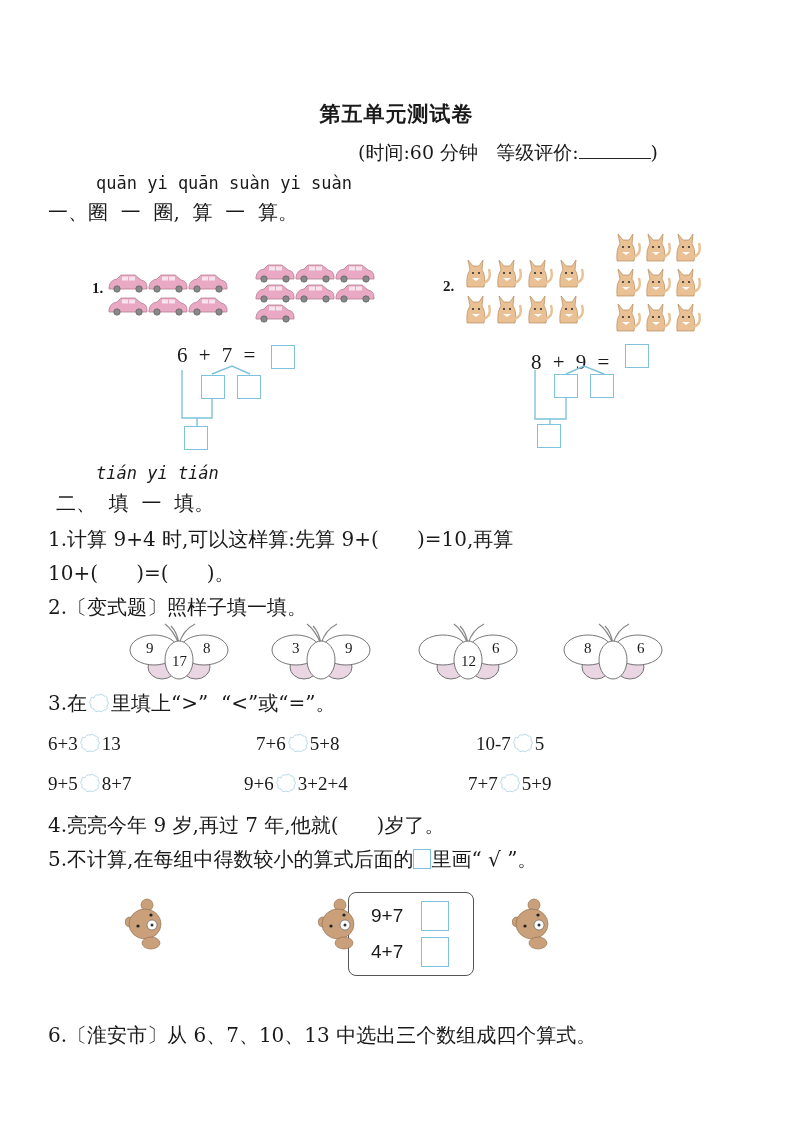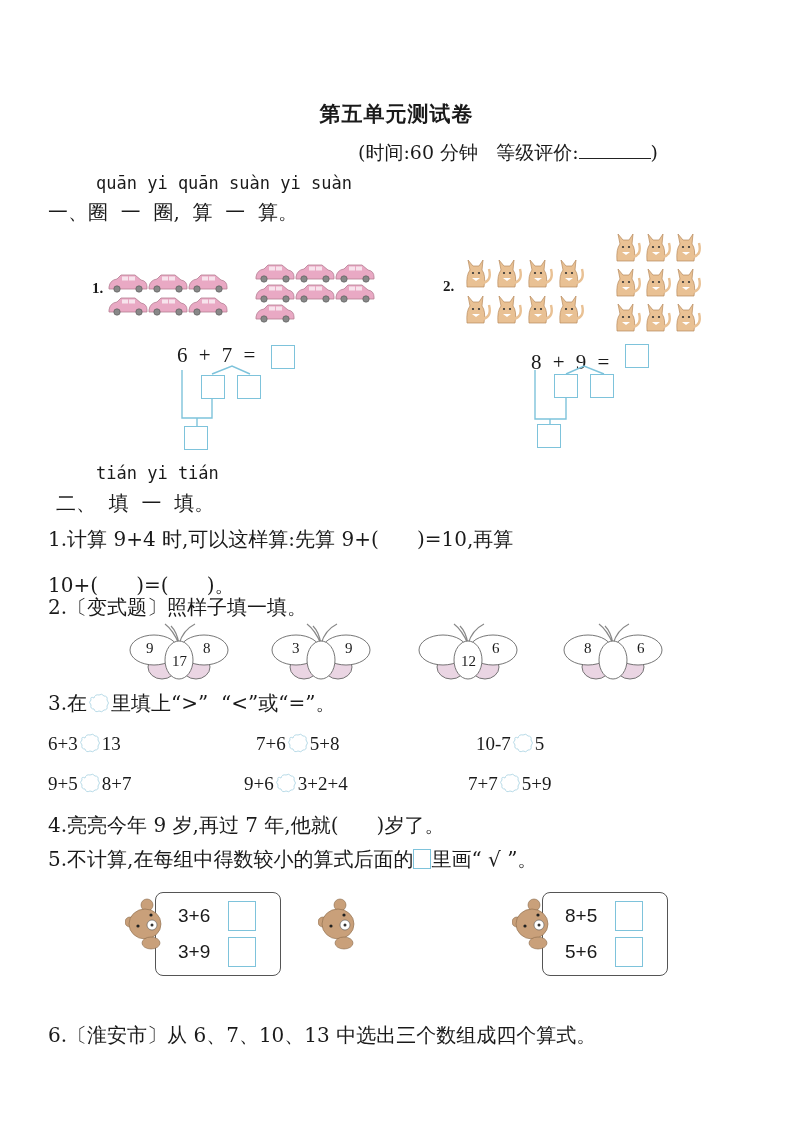--- a/index.html
+++ b/index.html
@@ -115,24 +115,24 @@
 <div class="box" style="left:625px; top:344px; width:24px; height:24px;"></div>
 <svg class="abs" style="left:524px; top:362px;" width="120" height="100">
   <polyline points="11,8 11,57 42,57 42,36" fill="none" stroke="#7ec3db" stroke-width="1.4"></polyline>
   <line x1="26" y1="57" x2="26" y2="63" stroke="#7ec3db" stroke-width="1.4"></line>
   <polyline points="42,12 60,4 80,12" fill="none" stroke="#7ec3db" stroke-width="1.4"></polyline>
 </svg>
 <div class="box" style="left:554px; top:374px; width:24px; height:24px;"></div>
 <div class="box" style="left:590px; top:374px; width:24px; height:24px;"></div>
 <div class="box" style="left:537px; top:424px; width:24px; height:24px;"></div>
 
-<div class="abs pinyin" style="left:96px; top:463px;">tián yi tián</div>
+<div class="abs pinyin" style="left:96px; top:463px;font-style:italic;">tián yi tián</div>
 <div class="abs line" style="left:48px; top:490px;margin-left:8px;">二、  填  一  填。</div>
 <div class="abs line" style="left:48px; top:526px;">1.计算 9+4 时,可以这样算:先算 9+(      )=10,再算</div>
-<div class="abs line" style="left:48px; top:572px;">10+(      )=(      )。</div>
+<div class="abs line" style="left:48px; top:560px;">10+(      )=(      )。</div>
 <div class="abs line" style="left:48px; top:594px;">2.〔变式题〕照样子填一填。</div>
 
 <div class="abs" style="left:129px; top:620px; width:100px; height:66px;">
   <svg width="100" height="66" style="position:absolute;left:0;top:0;">
     <path d="M50 24 Q44 10 36 4 M50 24 Q54 10 66 4 M50 24 Q48 12 42 6" fill="none" stroke="#888" stroke-width="1.2"></path>
     <ellipse cx="33" cy="47" rx="14" ry="12" fill="#ead5e3" stroke="#666" stroke-width="0.9"></ellipse>
     <ellipse cx="67" cy="47" rx="14" ry="12" fill="#ead5e3" stroke="#666" stroke-width="0.9"></ellipse>
     <ellipse cx="25" cy="30" rx="24" ry="15" fill="#fff" stroke="#666" stroke-width="0.9"></ellipse>
     <ellipse cx="75" cy="30" rx="24" ry="15" fill="#fff" stroke="#666" stroke-width="0.9"></ellipse>
     <ellipse cx="50" cy="40" rx="14" ry="19" fill="#fff" stroke="#666" stroke-width="0.9"></ellipse>
@@ -203,61 +203,55 @@
     </svg><span>3+2+4</span></div>
 <div class="abs item-row" style="left:468px; top:773px;"><span>7+7</span><svg class="cloud" viewBox="0 0 22 20">
       <path d="M6 5 Q7 1 11 2 Q14 0 16 3 Q20 3 19 7 Q22 10 19 13 Q20 17 16 17 Q14 20 11 18 Q7 20 6 16 Q2 16 3 12 Q0 9 3 7 Q2 3 6 5 Z" fill="none" stroke="#b8dbe8" stroke-width="1"></path>
     </svg><span>5+9</span></div>
 
 <div class="abs line" style="left:48px; top:812px;">4.亮亮今年 9 岁,再过 7 年,他就(      )岁了。</div>
 
 <div class="abs line" style="left:48px; top:846px;"><span>5.不计算,在每组中得数较小的算式后面的</span><span style="display:inline-block;width:18px;height:20px;border:1.4px solid #7ec3db;vertical-align:-3px;box-sizing:border-box;"></span><span>里画“ √ ”。</span></div>
 
 <div class="abs" style="left:125px; top:890px; width:160px; height:90px;">
+  <svg class="abs" style="left:0; top:8px;" width="40" height="52">
+    <circle cx="22" cy="7" r="6" fill="#c9a07a" stroke="#8a6a4a" stroke-width="0.6"></circle>
+    <circle cx="5" cy="24" r="5" fill="#c9a07a" stroke="#8a6a4a" stroke-width="0.6"></circle>
+    <ellipse cx="20" cy="26" rx="16" ry="15" fill="#c9a07a" stroke="#8a6a4a" stroke-width="0.6"></ellipse>
+    <ellipse cx="26" cy="45" rx="9" ry="6" fill="#c9a07a" stroke="#8a6a4a" stroke-width="0.6"></ellipse>
+    <circle cx="26" cy="17" r="1.6" fill="#222"></circle>
+    <circle cx="13" cy="28" r="1.6" fill="#222"></circle>
+    <circle cx="27" cy="27" r="5" fill="#fff" stroke="#555" stroke-width="0.6"></circle>
+    <circle cx="27" cy="27" r="1.5" fill="#333"></circle>
+  </svg>
+</div>
+<div class="abs" style="left:318px; top:890px; width:160px; height:90px;">
   <div class="card" style="left:30px; top:2px; width:124px; height:82px;">
-    <span class="expr" style="left:22px; top:12px;">3+6</span>
-    <span class="expr" style="left:22px; top:48px;">3+9</span>
+    <span class="expr" style="left:22px; top:12px;">9+7</span>
+    <span class="expr" style="left:22px; top:48px;">4+7</span>
     <div class="box" style="left:72px; top:8px; width:28px; height:30px;"></div>
     <div class="box" style="left:72px; top:44px; width:28px; height:30px;"></div>
   </div>
   <svg class="abs" style="left:0; top:8px;" width="40" height="52">
     <circle cx="22" cy="7" r="6" fill="#c9a07a" stroke="#8a6a4a" stroke-width="0.6"></circle>
     <circle cx="5" cy="24" r="5" fill="#c9a07a" stroke="#8a6a4a" stroke-width="0.6"></circle>
     <ellipse cx="20" cy="26" rx="16" ry="15" fill="#c9a07a" stroke="#8a6a4a" stroke-width="0.6"></ellipse>
     <ellipse cx="26" cy="45" rx="9" ry="6" fill="#c9a07a" stroke="#8a6a4a" stroke-width="0.6"></ellipse>
     <circle cx="26" cy="17" r="1.6" fill="#222"></circle>
     <circle cx="13" cy="28" r="1.6" fill="#222"></circle>
     <circle cx="27" cy="27" r="5" fill="#fff" stroke="#555" stroke-width="0.6"></circle>
     <circle cx="27" cy="27" r="1.5" fill="#333"></circle>
   </svg>
 </div>
-<div class="abs" style="left:318px; top:890px; width:160px; height:90px;">
+<div class="abs" style="left:512px; top:890px; width:160px; height:90px;">
   <svg class="abs" style="left:0; top:8px;" width="40" height="52">
     <circle cx="22" cy="7" r="6" fill="#c9a07a" stroke="#8a6a4a" stroke-width="0.6"></circle>
     <circle cx="5" cy="24" r="5" fill="#c9a07a" stroke="#8a6a4a" stroke-width="0.6"></circle>
     <ellipse cx="20" cy="26" rx="16" ry="15" fill="#c9a07a" stroke="#8a6a4a" stroke-width="0.6"></ellipse>
     <ellipse cx="26" cy="45" rx="9" ry="6" fill="#c9a07a" stroke="#8a6a4a" stroke-width="0.6"></ellipse>
     <circle cx="26" cy="17" r="1.6" fill="#222"></circle>
     <circle cx="13" cy="28" r="1.6" fill="#222"></circle>
     <circle cx="27" cy="27" r="5" fill="#fff" stroke="#555" stroke-width="0.6"></circle>
     <circle cx="27" cy="27" r="1.5" fill="#333"></circle>
   </svg>
 </div>
-<div class="abs" style="left:512px; top:890px; width:160px; height:90px;">
-  <div class="card" style="left:30px; top:2px; width:124px; height:82px;">
-    <span class="expr" style="left:22px; top:12px;">8+5</span>
-    <span class="expr" style="left:22px; top:48px;">5+6</span>
-    <div class="box" style="left:72px; top:8px; width:28px; height:30px;"></div>
-    <div class="box" style="left:72px; top:44px; width:28px; height:30px;"></div>
-  </div>
-  <svg class="abs" style="left:0; top:8px;" width="40" height="52">
-    <circle cx="22" cy="7" r="6" fill="#c9a07a" stroke="#8a6a4a" stroke-width="0.6"></circle>
-    <circle cx="5" cy="24" r="5" fill="#c9a07a" stroke="#8a6a4a" stroke-width="0.6"></circle>
-    <ellipse cx="20" cy="26" rx="16" ry="15" fill="#c9a07a" stroke="#8a6a4a" stroke-width="0.6"></ellipse>
-    <ellipse cx="26" cy="45" rx="9" ry="6" fill="#c9a07a" stroke="#8a6a4a" stroke-width="0.6"></ellipse>
-    <circle cx="26" cy="17" r="1.6" fill="#222"></circle>
-    <circle cx="13" cy="28" r="1.6" fill="#222"></circle>
-    <circle cx="27" cy="27" r="5" fill="#fff" stroke="#555" stroke-width="0.6"></circle>
-    <circle cx="27" cy="27" r="1.5" fill="#333"></circle>
-  </svg>
-</div>
 
 <div class="abs line" style="left:48px; top:1022px;">6.〔淮安市〕从 6、7、10、13 中选出三个数组成四个算式。</div>
 
 </body></html>

